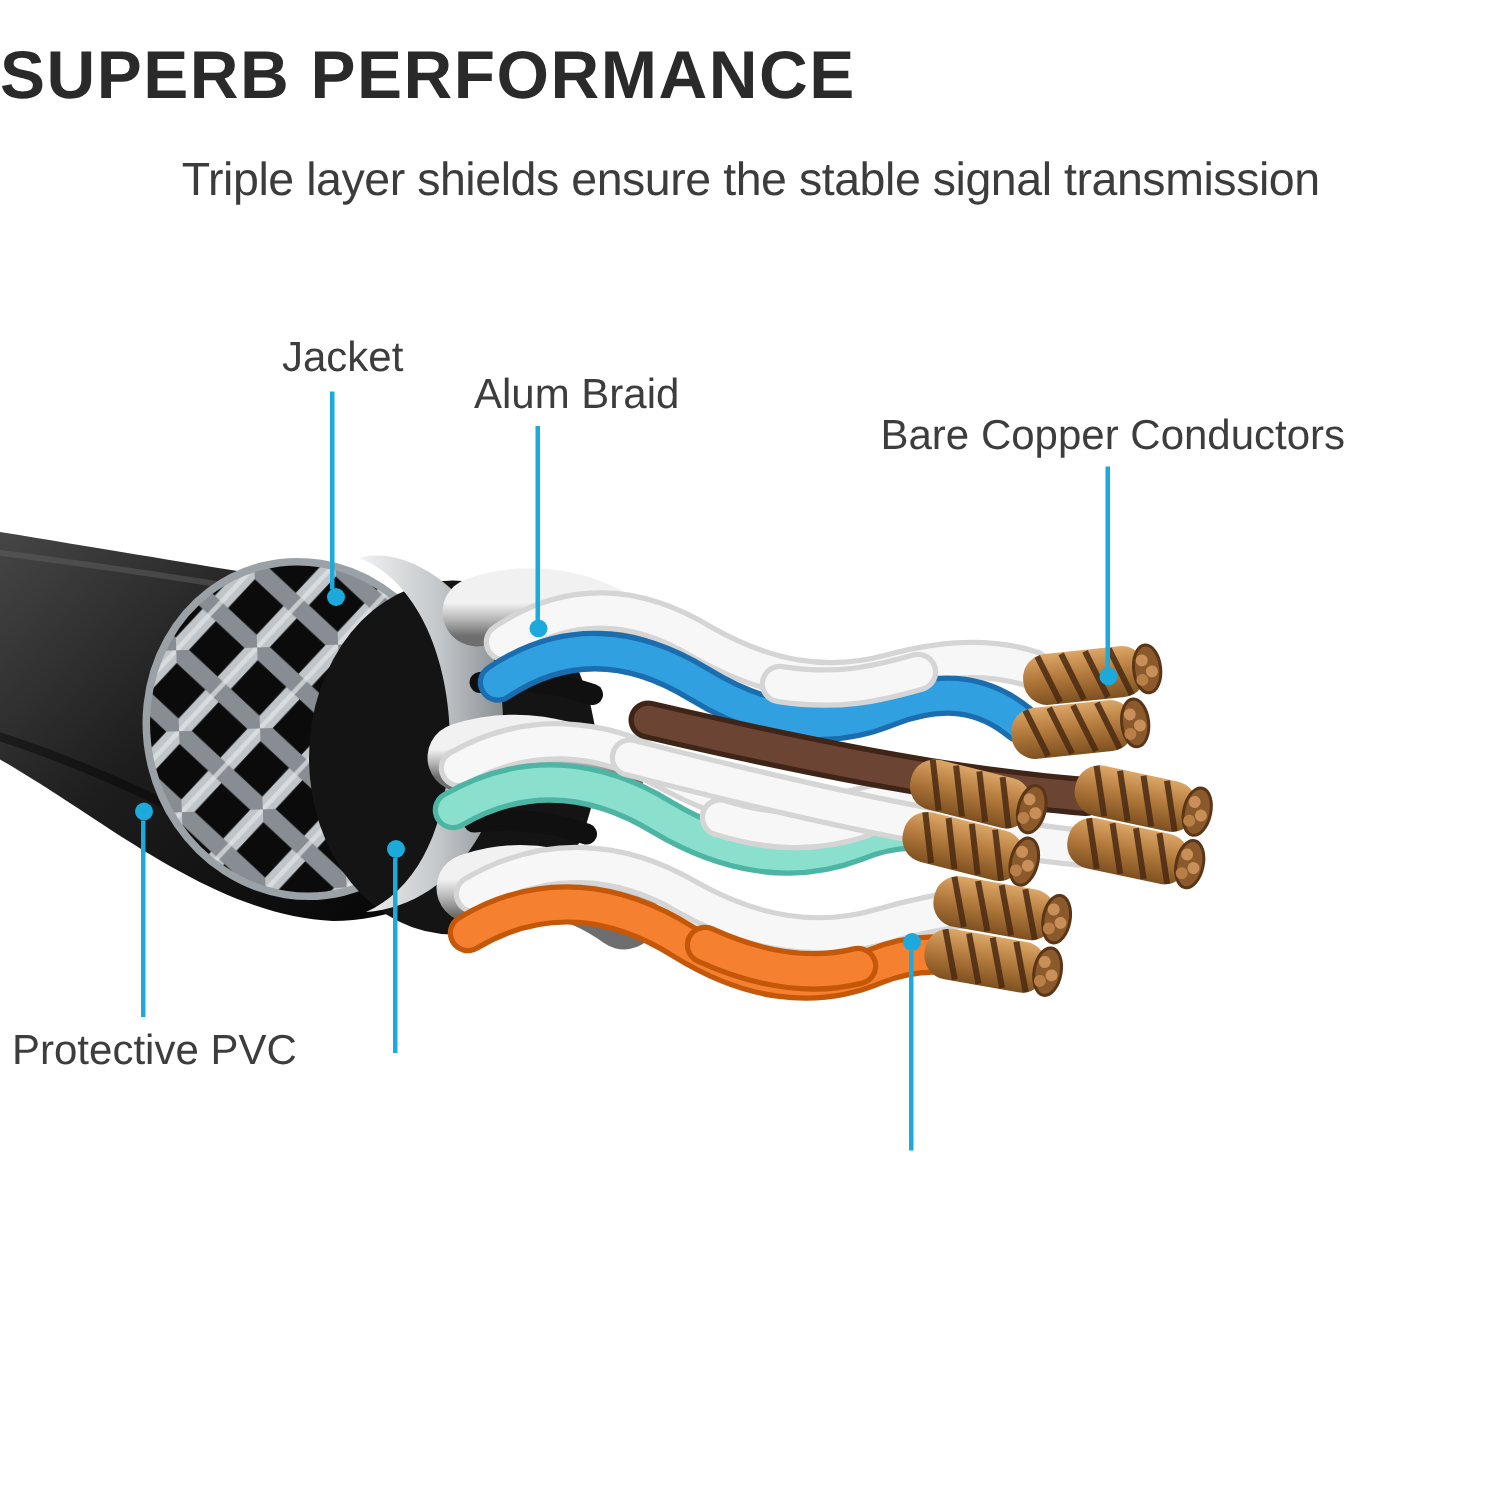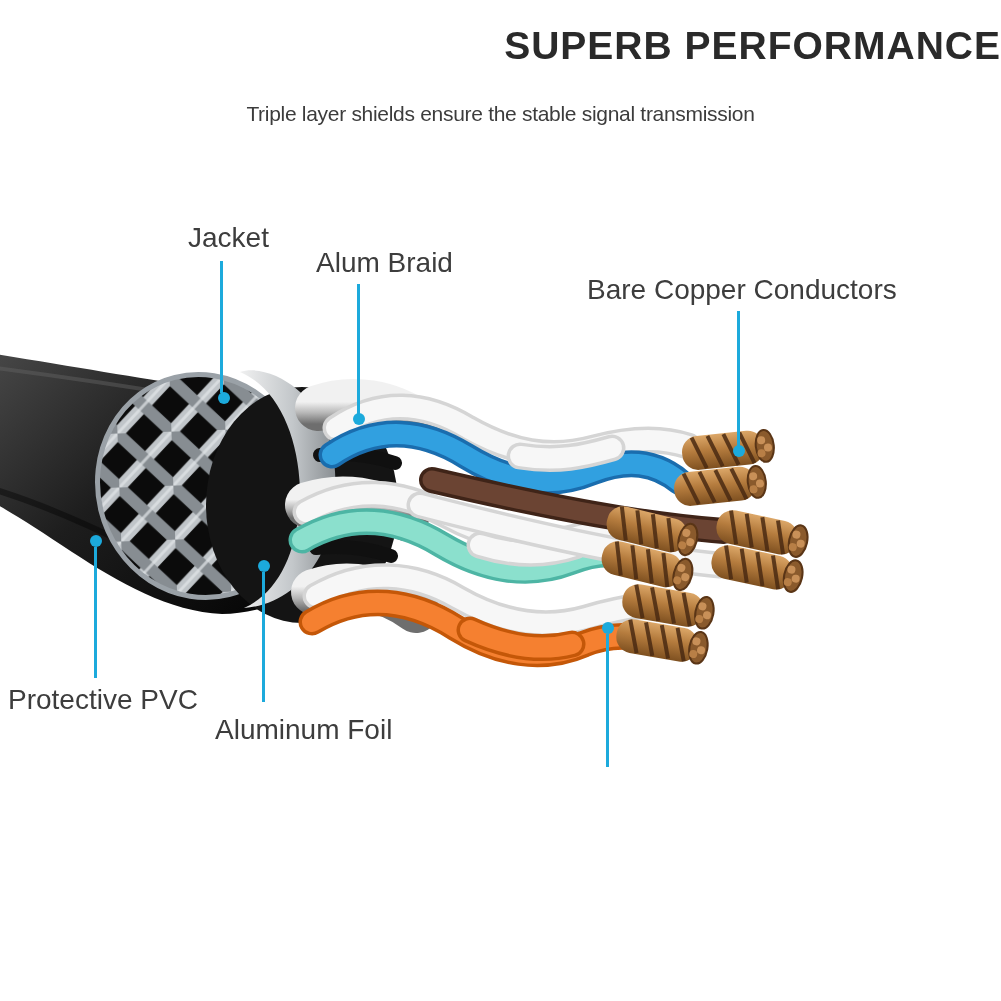--- a/index.html
+++ b/index.html
@@ -1,21 +1,21 @@
 <!DOCTYPE html>
 <html style="--c-accent: #1caadc; --c-title_text: #2a2a2a; --c-subtitle_text: #3c3c3c; --c-label_text: #3d3d3d; --c-jacket_black: #161616; --c-braid_silver: #c0c5c9; --c-foil_silver: #d9dcde; --c-wire_blue: #31a0e0; --c-wire_teal: #8be0cd; --c-wire_orange: #f58030; --c-wire_brown: #6b4433; --c-wire_white: #f7f7f7; --c-copper: #b57c3e;"><head>
 <meta charset="utf-8">
 <style>
   html,body{margin:0;padding:0;background:#ffffff;}
   body{width:1001px;height:1001px;font-family:"Liberation Sans",sans-serif;}
   .stage{position:relative;width:1001px;height:1001px;background:#fff;overflow:hidden;}
-  .title{position:absolute;top:24px;left:0;width:100%;text-align:right;
-         font-size:39px;font-weight:bold;letter-spacing:1px;color:var(--c-title_text,#2a2a2a);}
+  .title{position:absolute;top:24px;left:0;width:100%;text-align:left;
+         font-size:45px;font-weight:bold;letter-spacing:1px;color:var(--c-title_text,#2a2a2a);}
   .subtitle{position:absolute;top:102px;left:0;width:100%;text-align:center;
-         font-size:21px;letter-spacing:-0.3px;color:var(--c-subtitle_text,#3c3c3c);}
+         font-size:31px;letter-spacing:-0.3px;color:var(--c-subtitle_text,#3c3c3c);}
   .art{position:absolute;left:0;top:0;width:1001px;height:1001px;}
   .callout-label{position:absolute;font-size:28px;color:var(--c-label_text,#3d3d3d);white-space:nowrap;}
   .lline{position:absolute;width:3px;background:var(--c-accent,#1caadc);}
   .ldot{position:absolute;width:12px;height:12px;border-radius:50%;background:var(--c-accent,#1caadc);}
 </style>
 </head>
 <body>
 
 <div class="stage">
 
@@ -143,20 +143,19 @@
   <div class="ldot" style="left:353px;top:413px;"></div>
 
   <div class="callout-label" style="left:587px;top:274px;text-align:center;">Bare Copper Conductors</div>
   <div class="lline" style="left:737px;top:311px;height:135px;"></div>
   <div class="ldot" style="left:733px;top:445px;"></div>
 
   <div class="callout-label" style="left:8px;top:684px;">Protective PVC</div>
   <div class="lline" style="left:94px;top:547px;height:131px;"></div>
   <div class="ldot" style="left:90px;top:535px;"></div>
 
-  <div class="callout-label" style="left:215px;top:714px;">Aluminum Foil</div>
   <div class="lline" style="left:262px;top:572px;height:130px;"></div>
   <div class="ldot" style="left:258px;top:560px;"></div>
 
   <div class="lline" style="left:606px;top:634px;height:133px;"></div>
   <div class="ldot" style="left:602px;top:622px;"></div>
 
 </div>
 
 </body></html>

